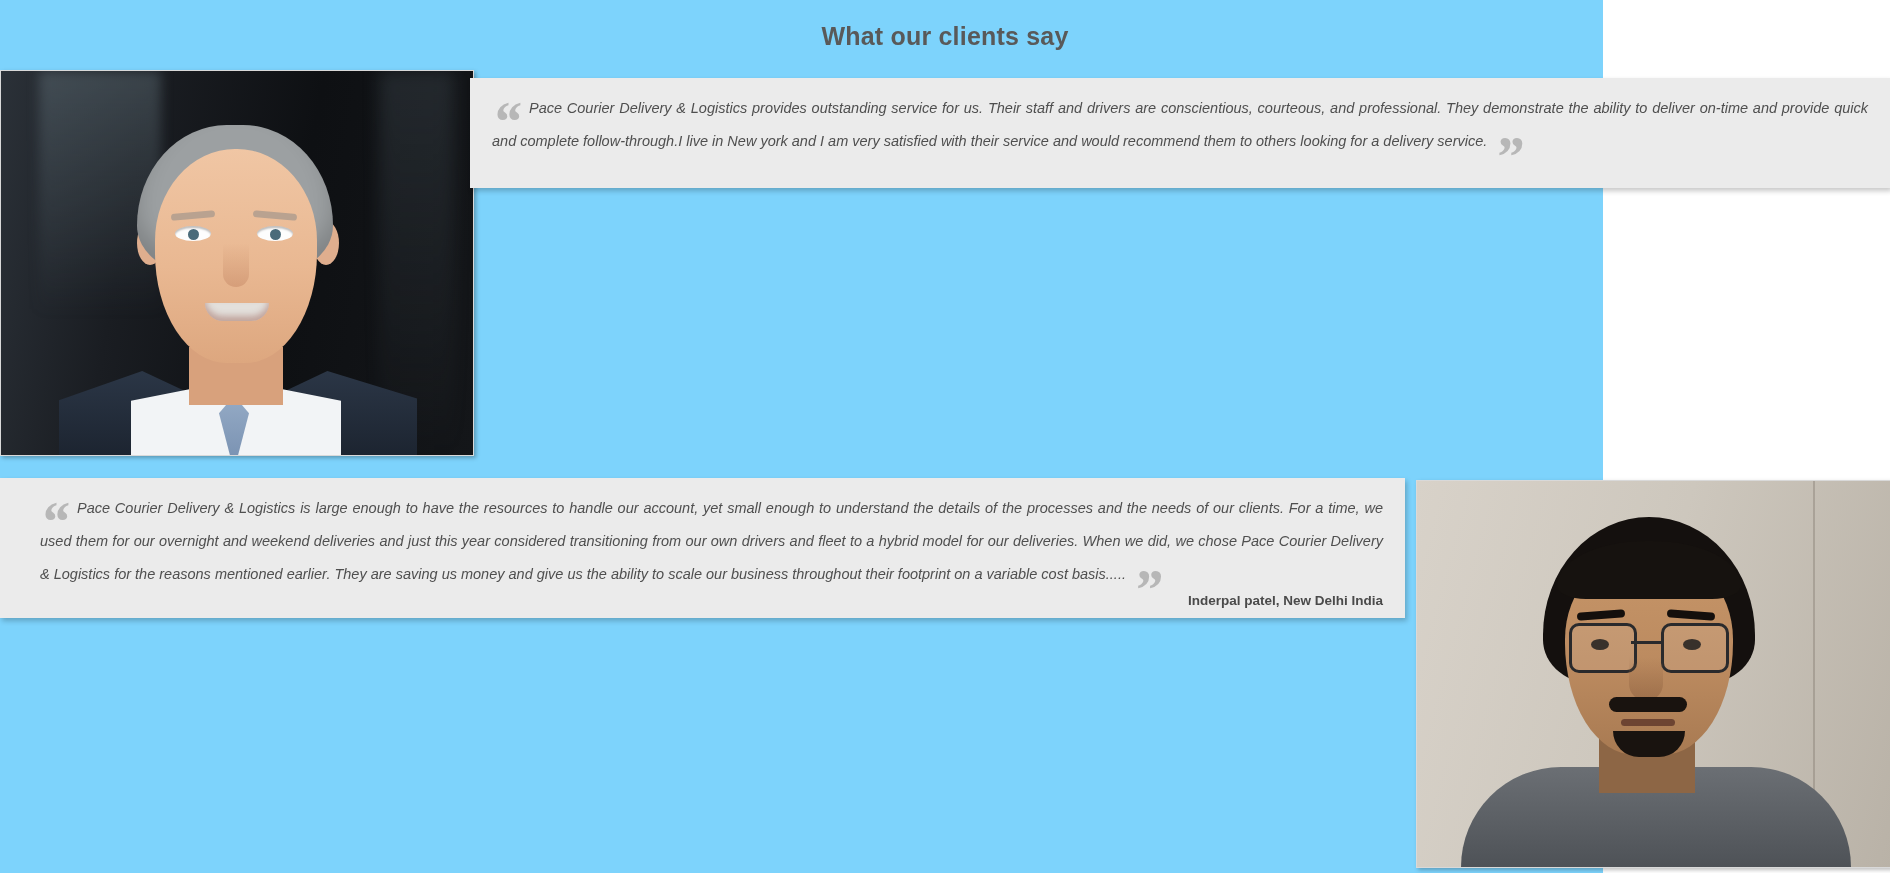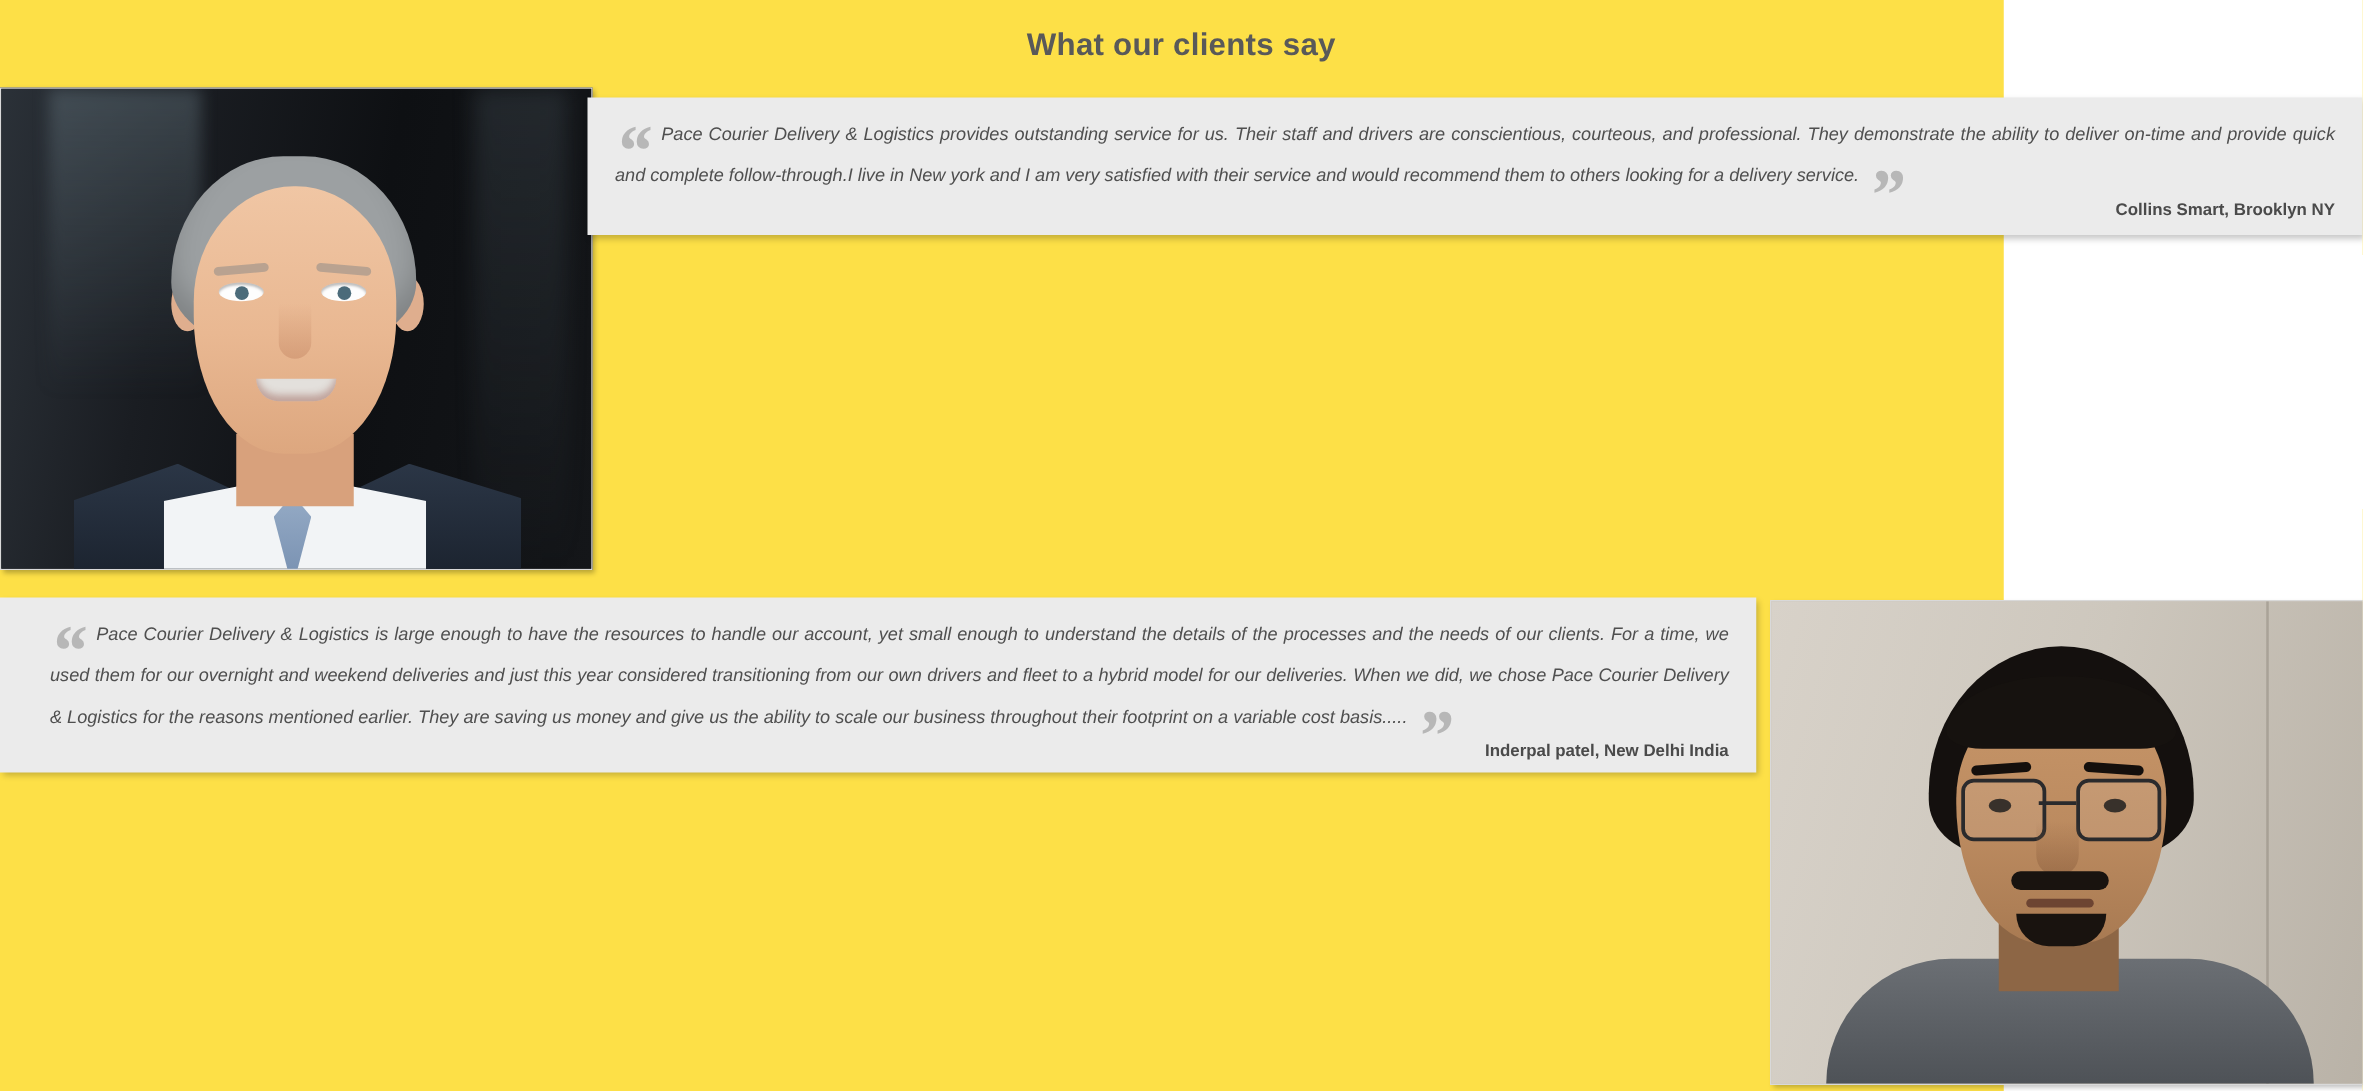--- a/index.html
+++ b/index.html
@@ -9,21 +9,21 @@
     width: 1890px;
     height: 873px;
     overflow: hidden;
     font-family: "Liberation Sans", sans-serif;
   }
 
   .page {
     position: relative;
     width: 1603px;
     height: 873px;
-    background: #fde047;
+    background: #7dd3fc;
   }
 
   
   .section-title {
     position: absolute;
     top: 22px;
     left: 0;
     width: 1890px;
     text-align: center;
     font-size: 25px;
@@ -321,21 +321,20 @@
     <div class="p1-pupil-l"></div>
     <div class="p1-pupil-r"></div>
     <div class="p1-nose"></div>
     <div class="p1-mouth"></div>
   </div>
 
   <div class="t1-quote">
     <p class="quote-body">
       <span class="bigquote open">“</span><span>Pace Courier Delivery &amp; Logistics provides outstanding service for us. Their staff and drivers are conscientious, courteous, and professional. They demonstrate the ability to deliver on-time and provide quick and complete follow-through.I live in New york and I am very satisfied with their service and would recommend them to others looking for a delivery service.</span><span class="bigquote close">”</span>
     </p>
-    <div class="attribution attr-right">Collins Smart, Brooklyn NY</div>
   </div>
 
   <div class="t2-quote">
     <p class="quote-body">
       <span class="bigquote open">“</span><span>Pace Courier Delivery &amp; Logistics is large enough to have the resources to handle our account, yet small enough to understand the details of the processes and the needs of our clients. For a time, we used them for our overnight and weekend deliveries and just this year considered transitioning from our own drivers and fleet to a hybrid model for our deliveries. When we did, we chose Pace Courier Delivery &amp; Logistics for the reasons mentioned earlier. They are saving us money and give us the ability to scale our business throughout their footprint on a variable cost basis.....</span><span class="bigquote close">”</span>
     </p>
     <div class="attribution attr-left">Inderpal patel, New Delhi India</div>
   </div>
 
   <div class="t2-photo">

